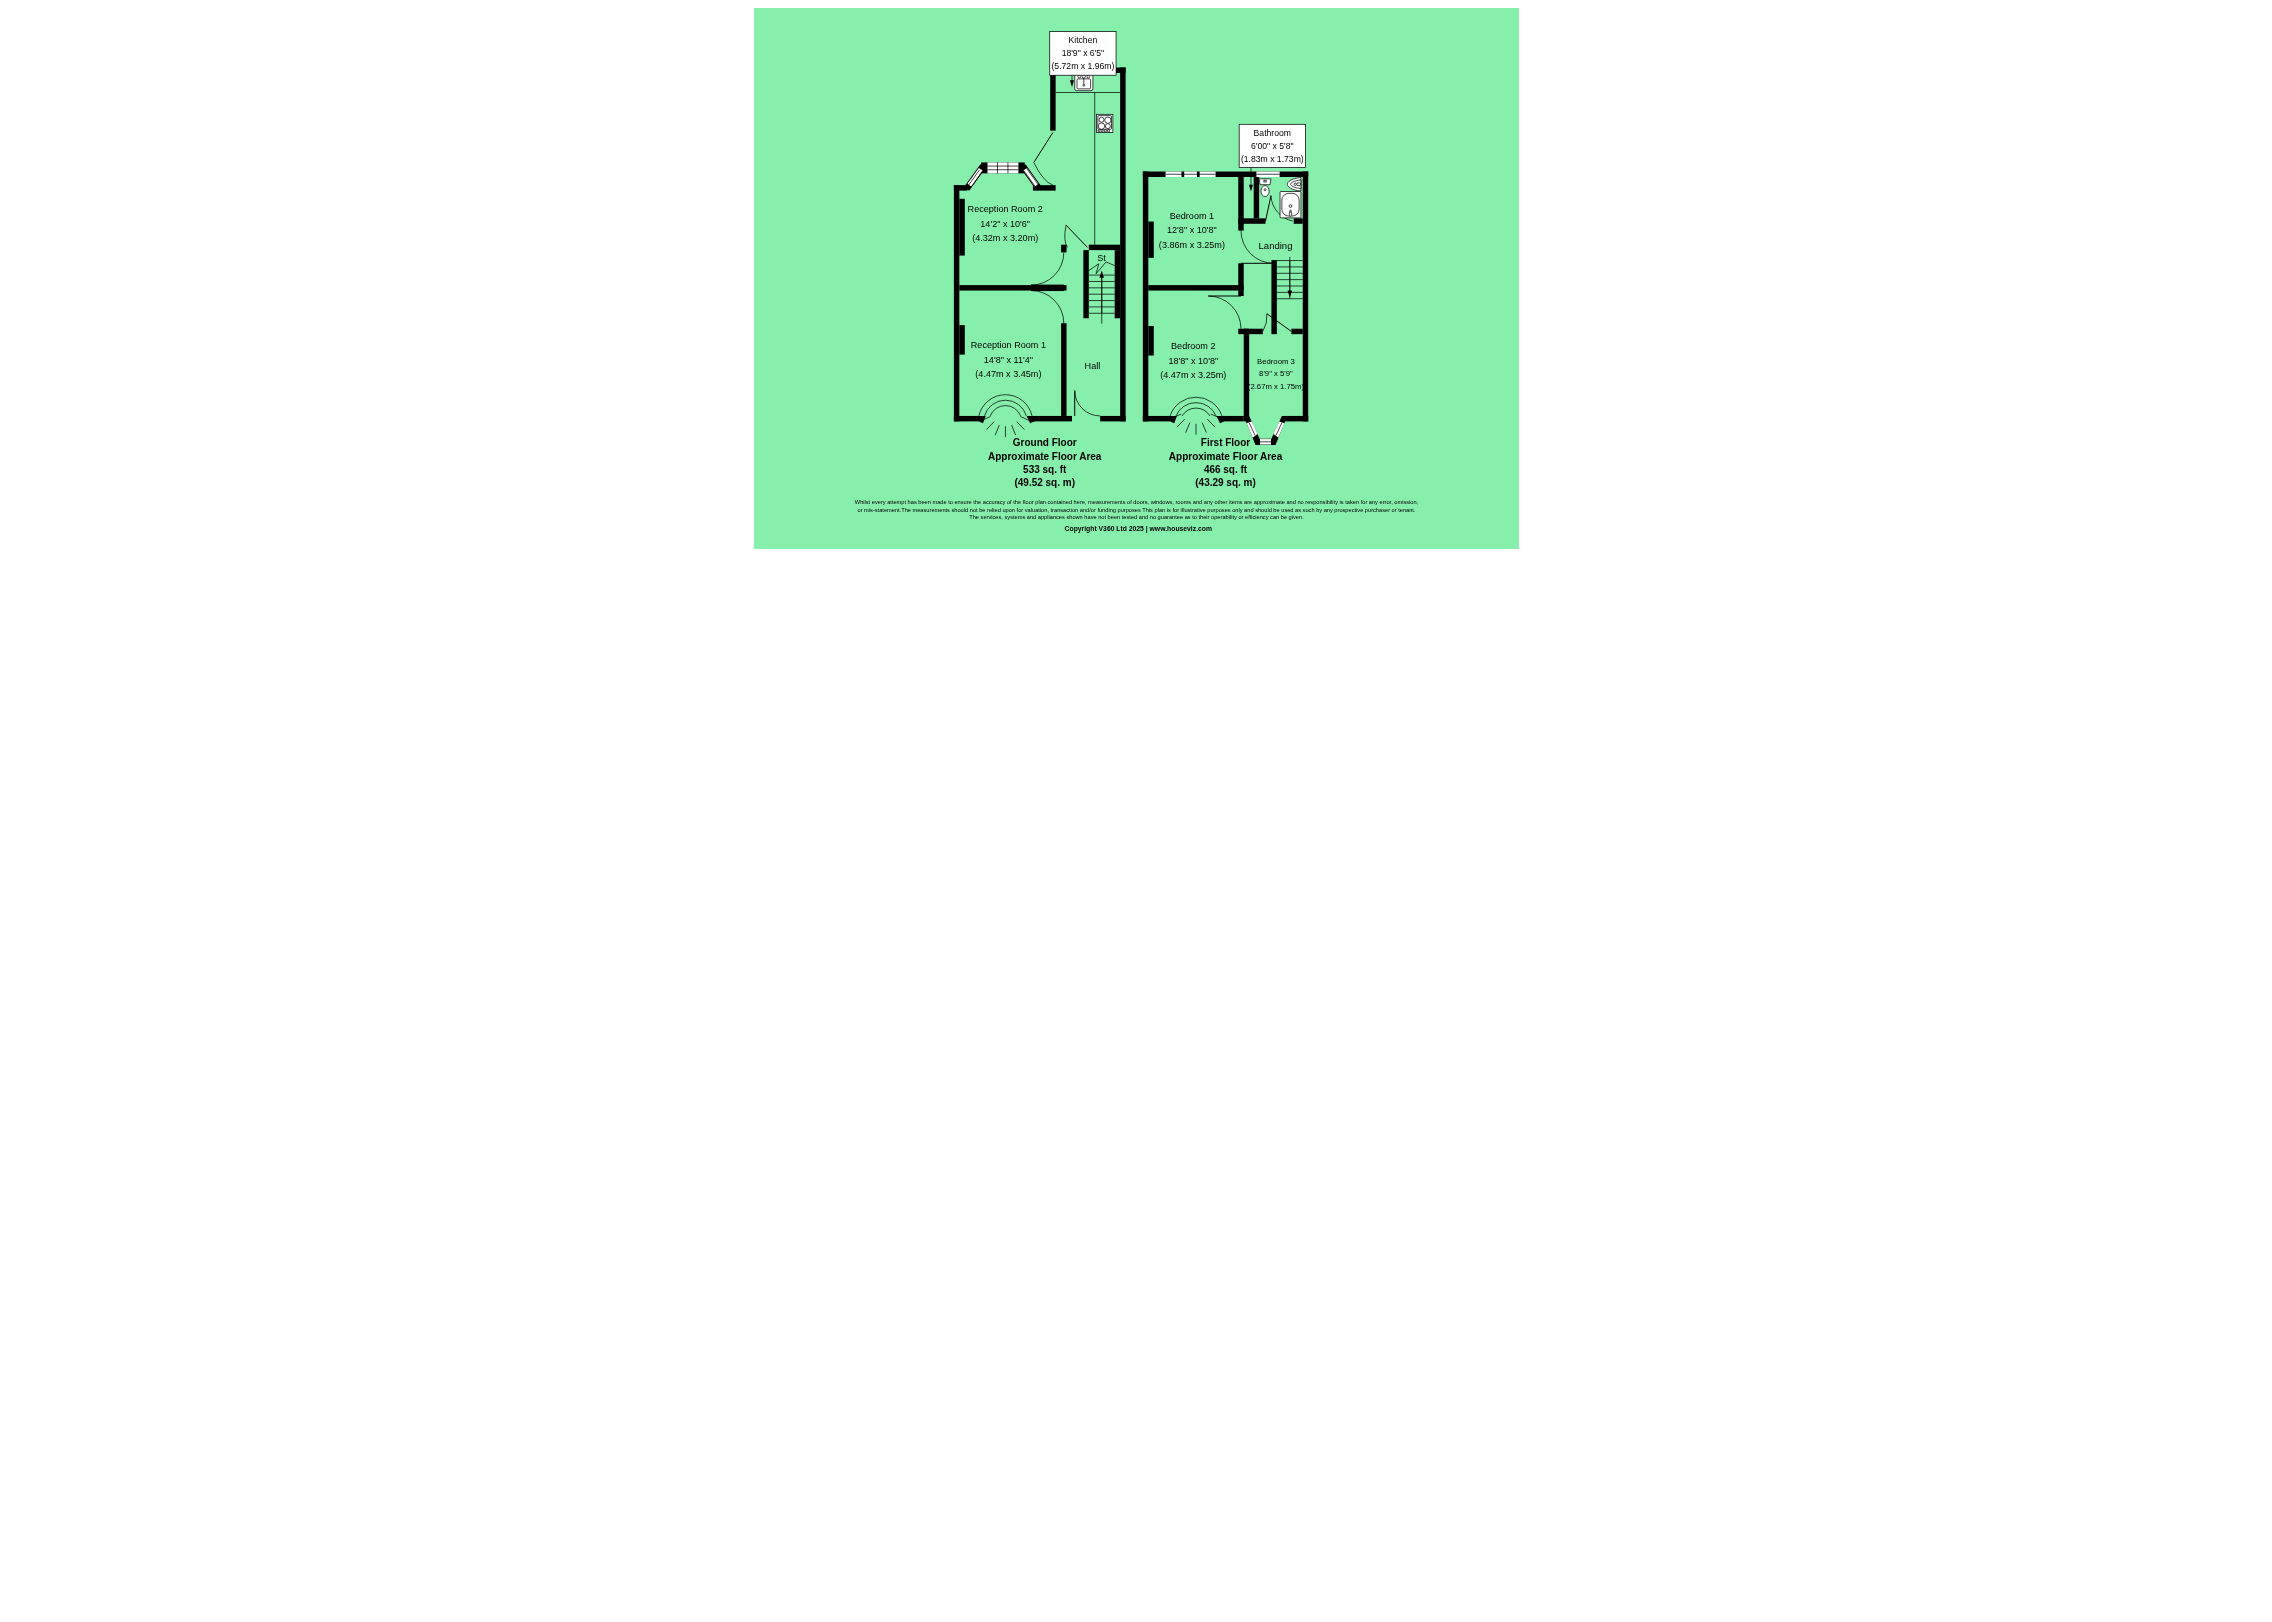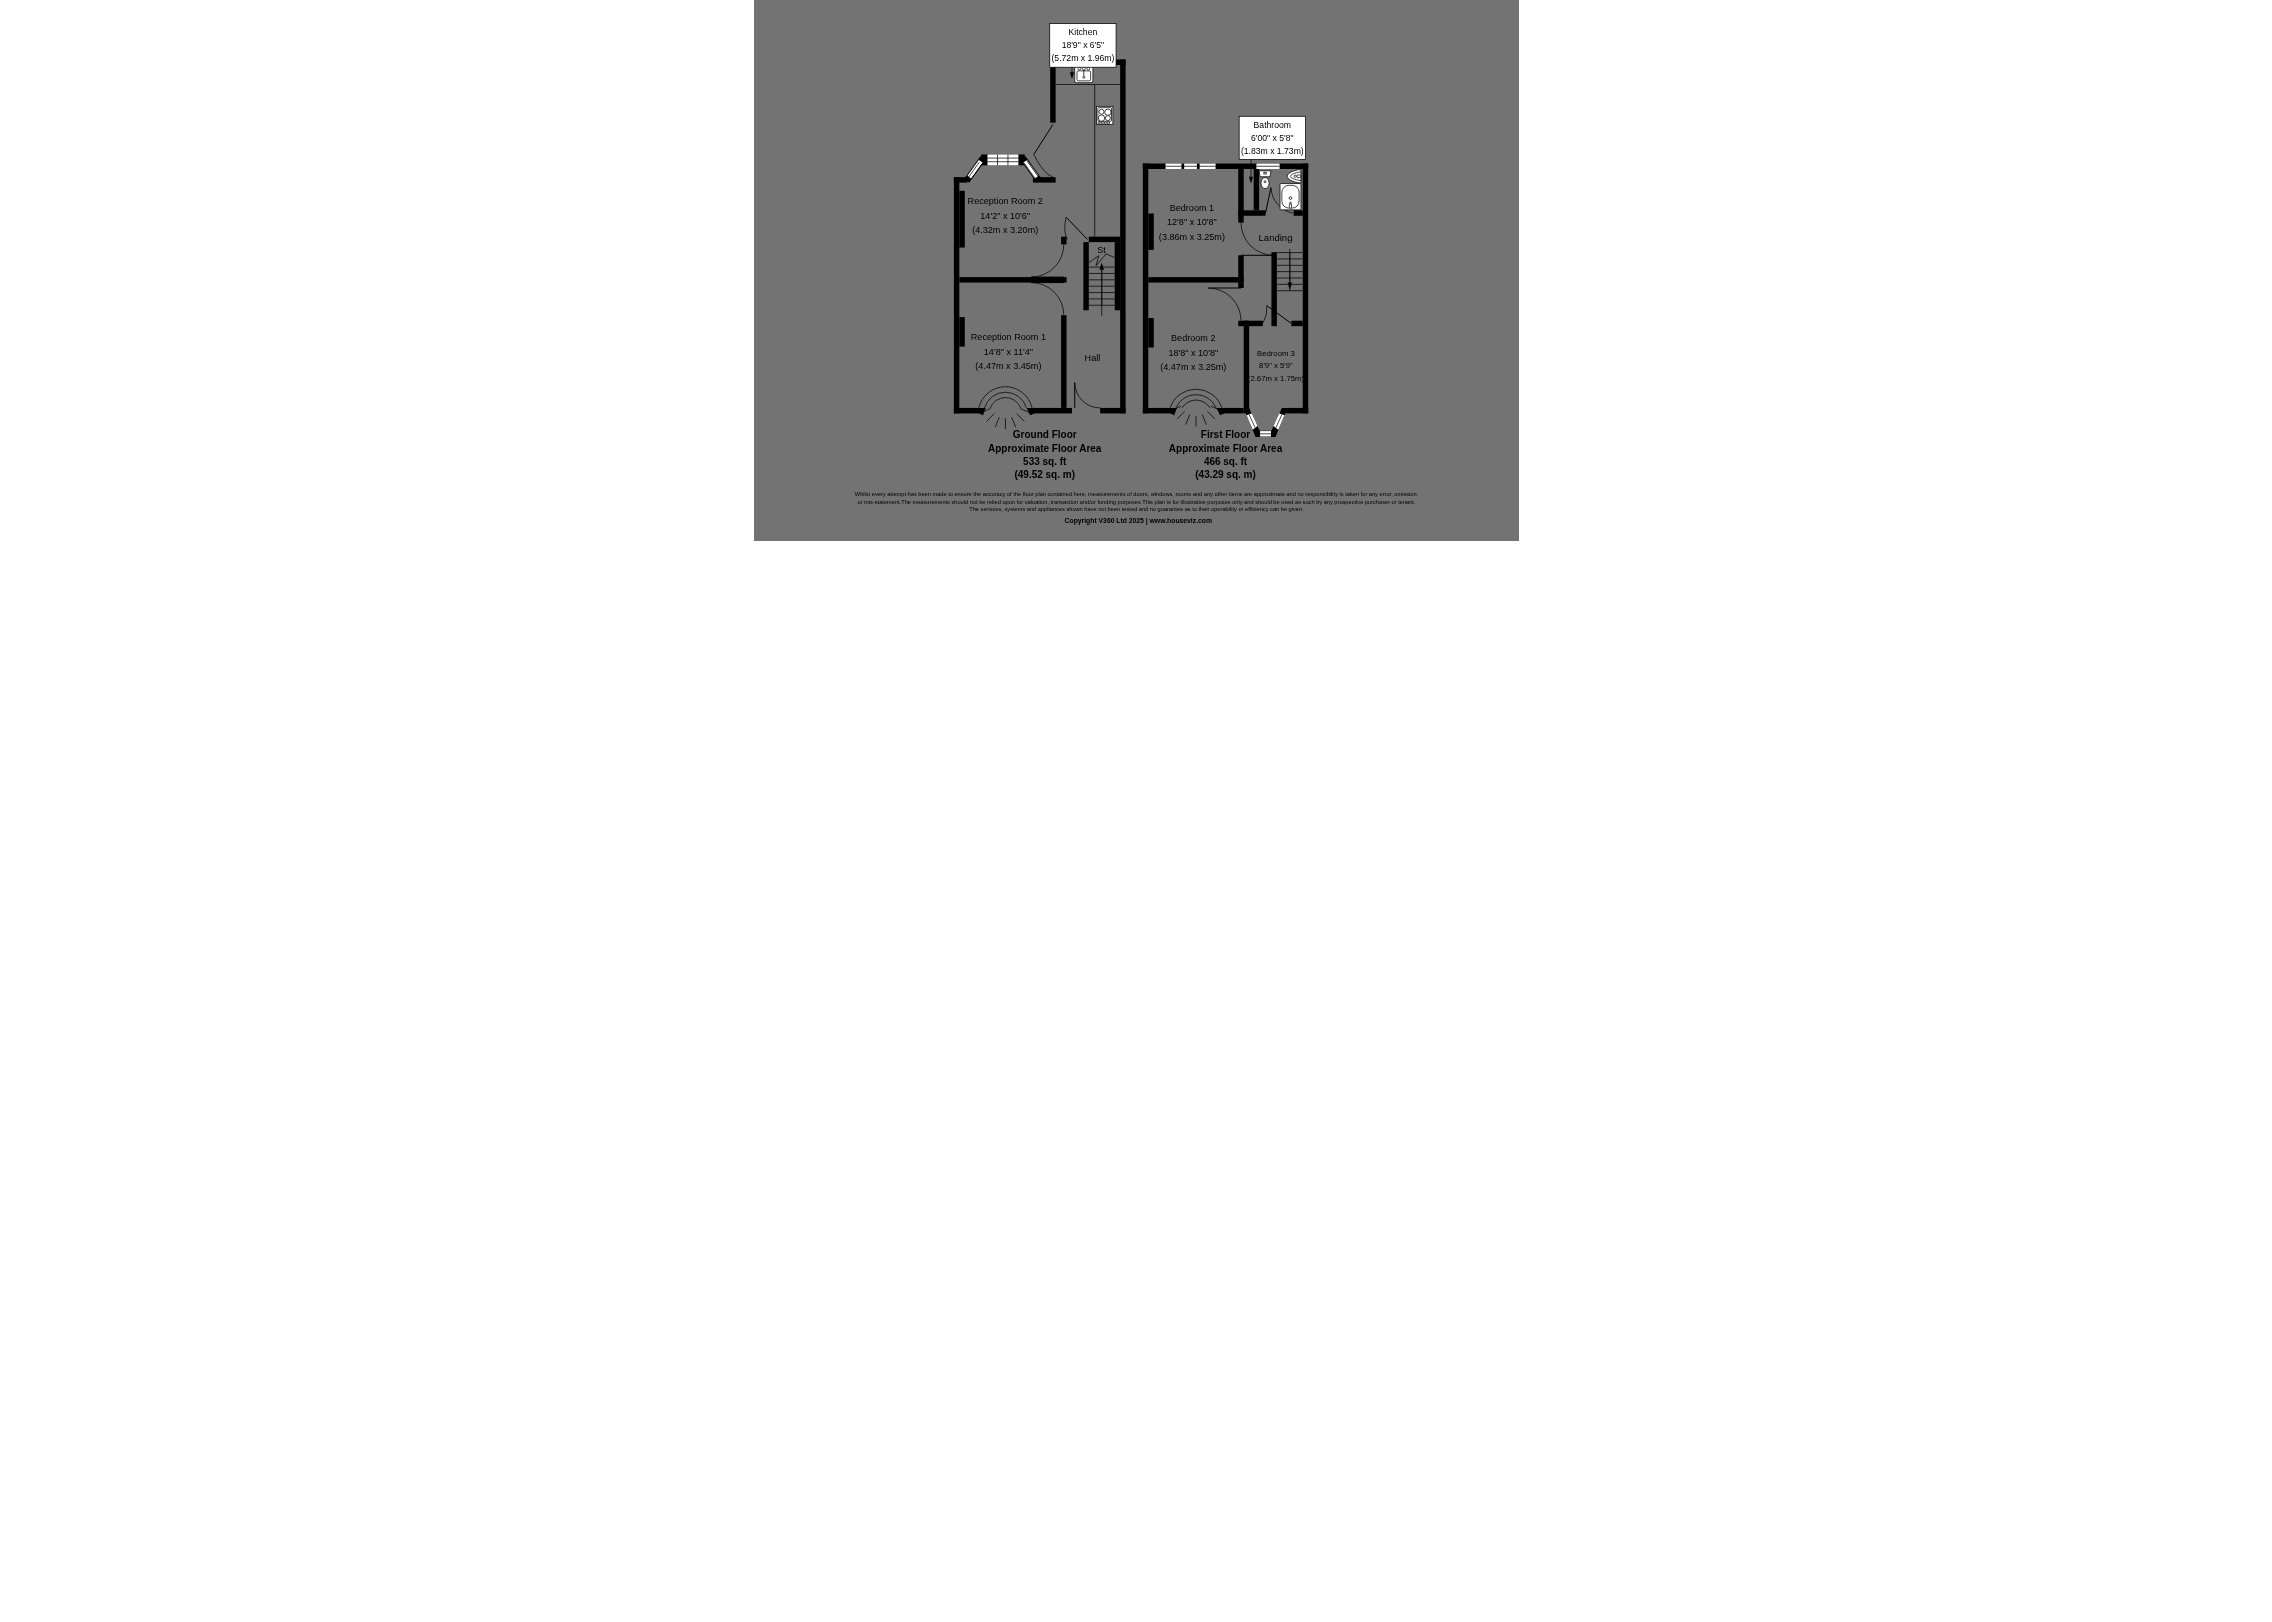--- a/index.html
+++ b/index.html
@@ -1,16 +1,16 @@
 <!DOCTYPE html>
 <html style="font-size:7.3px"><head>
 <meta charset="utf-8">
 <style>
   html,body{margin:0;padding:0;background:#ffffff;}
-  .page{width:100%;max-width:765px;margin:0 auto;background:#737373;}
+  .page{width:100%;max-width:765px;margin:8px auto;background:#86efac;}
   svg{display:block;width:100%;height:auto;}
   svg text{font-family:"Liberation Sans",sans-serif;fill:#000;text-anchor:middle;}
   .t19{font-size:19px;} .t20{font-size:20px;} .t21{font-size:21px;} .t17{font-size:17px;}
   .footer-t{font-size:22px;font-weight:bold;}
   .disc{font-size:12.5px;} .copy{font-size:15px;font-weight:bold;}
   .wall{fill:#000000;stroke:none;}
   .win{fill:#ffffff;stroke:none;}
   .thin{stroke:#000;stroke-width:1.6;fill:none;}
   .leaf{stroke:#000;stroke-width:2.2;fill:none;}
   .fx{stroke:#000;stroke-width:1.6;fill:#ffffff;}

